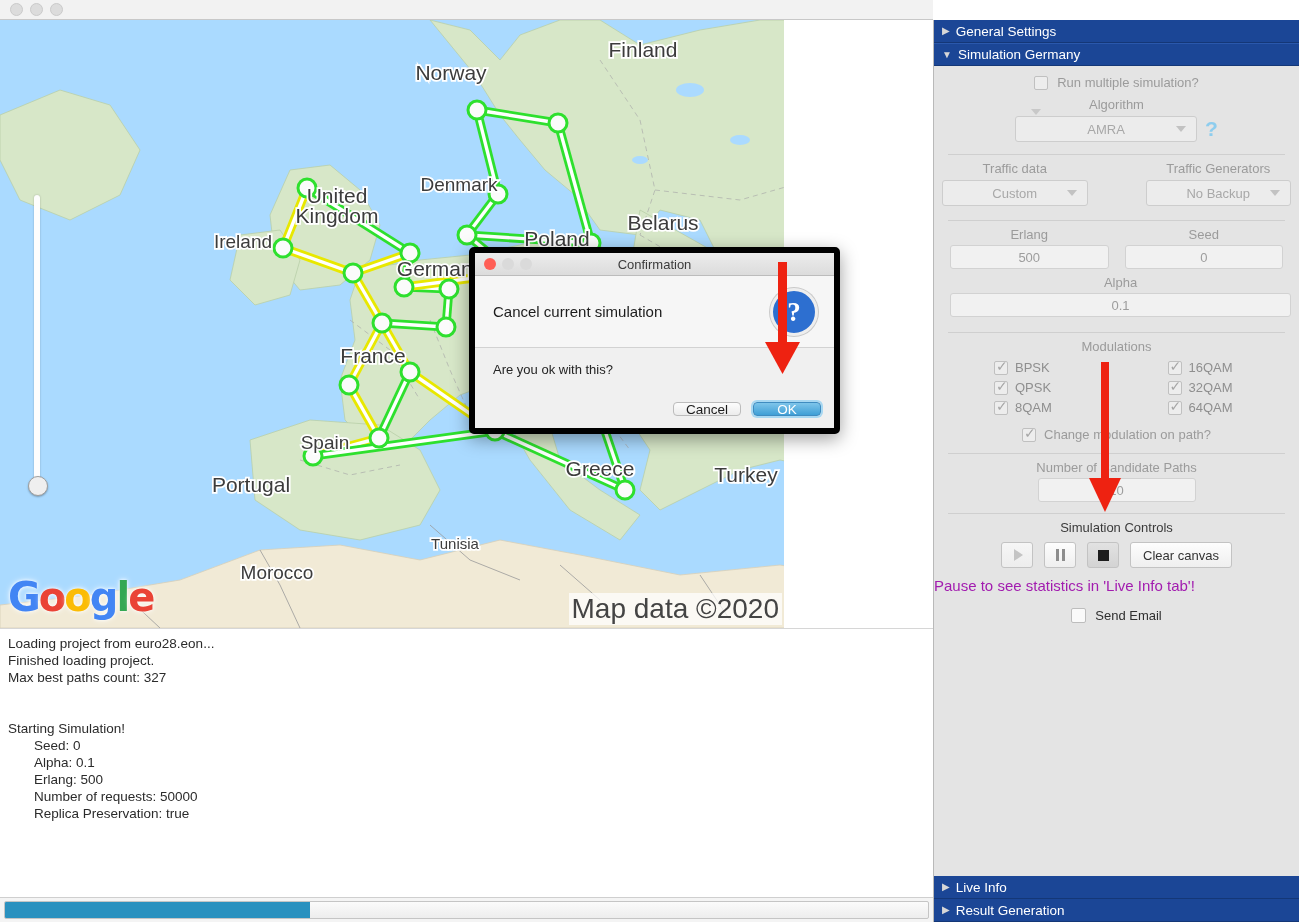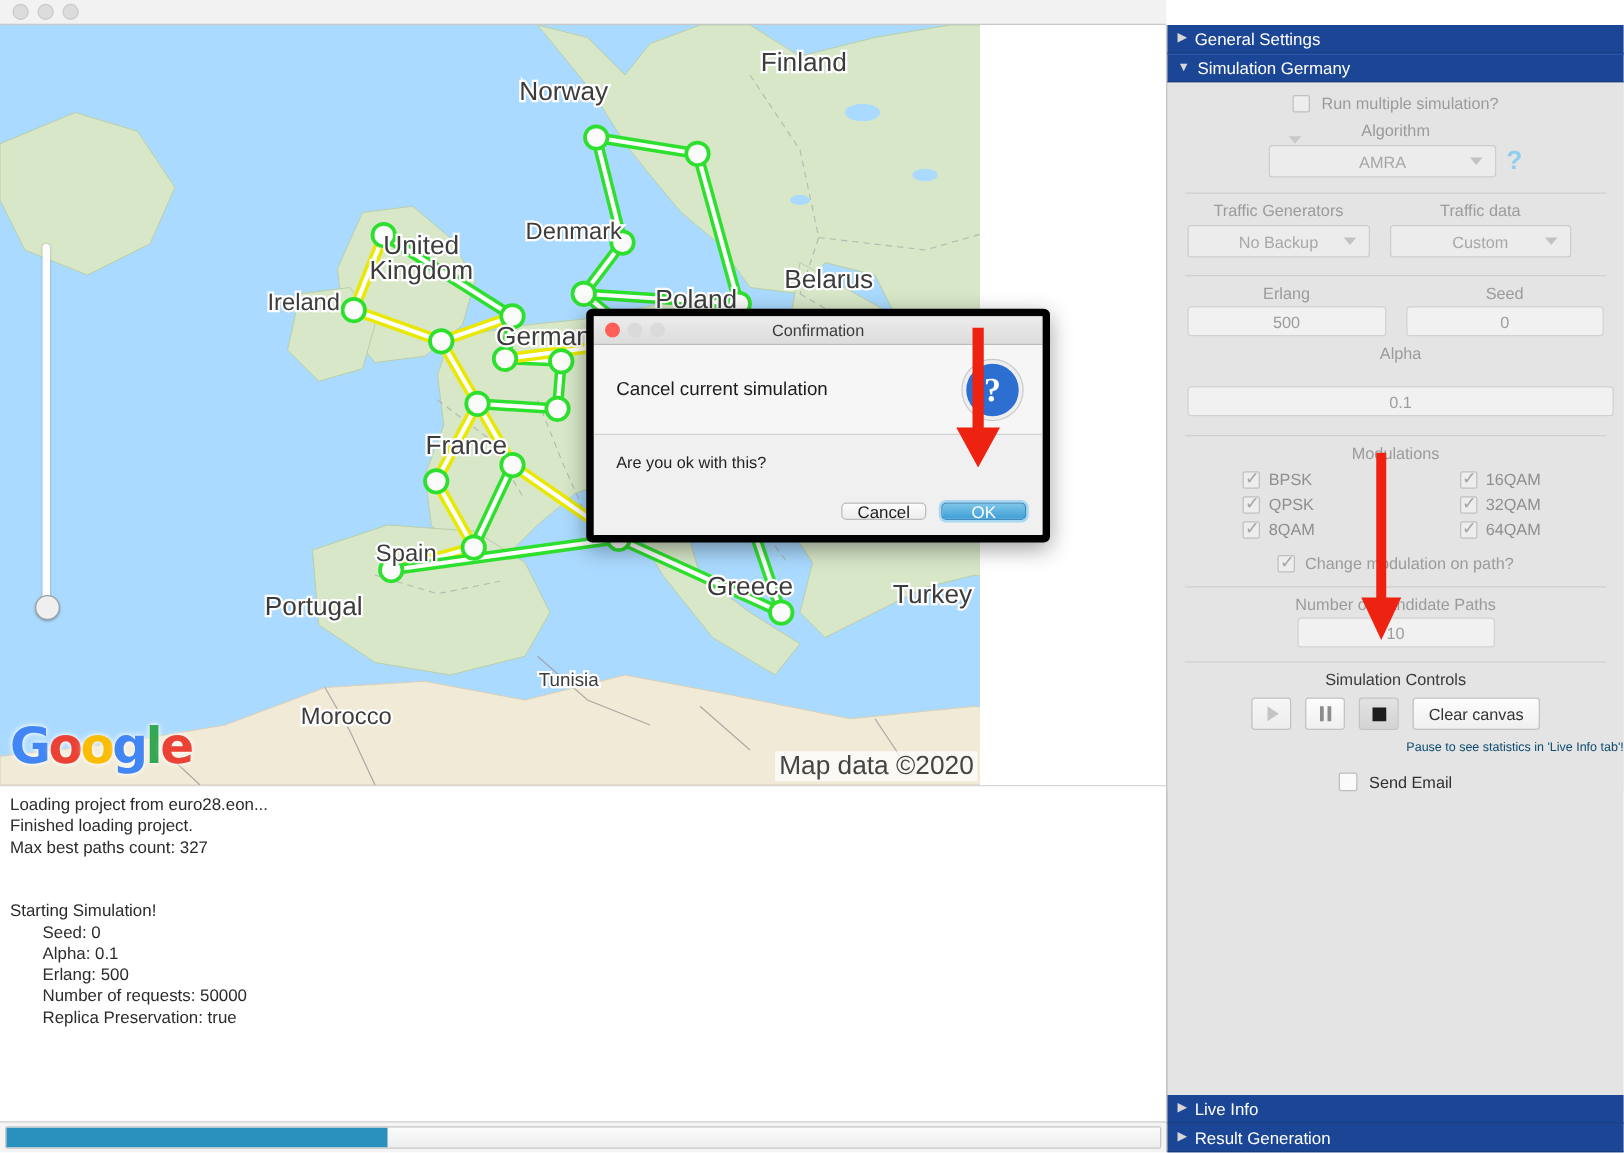--- a/index.html
+++ b/index.html
@@ -34,21 +34,21 @@
     text-shadow:0 0 3px rgba(255,255,255,.95),0 0 6px rgba(255,255,255,.8);
   }
   .glogo span:nth-child(1){color:#4285F4;}
   .glogo span:nth-child(2){color:#EA4335;}
   .glogo span:nth-child(3){color:#FBBC05;}
   .glogo span:nth-child(4){color:#4285F4;}
   .glogo span:nth-child(5){color:#34A853;}
   .glogo span:nth-child(6){color:#EA4335;}
   .attrib{
     position:absolute;right:2px;bottom:3px;
-    font-size:21px;color:#444;
+    font-size:28px;color:#444;
     font-family:"Liberation Sans", sans-serif;
     background:rgba(255,255,255,.72);padding:0 3px;
   }
   
   .zslider{position:absolute;left:30px;top:175px;width:14px;height:300px;}
   .ztrack{position:absolute;left:4px;top:0;width:6px;height:295px;background:#fdfdfd;border-radius:3px;
           box-shadow:0 0 2px rgba(0,0,0,.25);}
   .zhandle{position:absolute;left:-2px;top:281px;width:18px;height:18px;border-radius:50%;
            background:#efefef;border:1px solid #9e9e9e;box-shadow:0 1px 2px rgba(0,0,0,.3);}
 
@@ -135,21 +135,21 @@
     height:26px;padding:0 12px;border:1px solid #c3c3c3;border-radius:3px;
     background:linear-gradient(#fdfdfd,#efefef);
     display:flex;align-items:center;justify-content:center;
     font-size:13px;color:#333;box-sizing:border-box;
   }
   .ptri{width:0;height:0;border-left:9px solid #c4c4c4;border-top:6px solid transparent;border-bottom:6px solid transparent;margin-left:2px;}
   .pbar{display:flex;gap:3px;}
   .pbar i{display:block;width:3px;height:12px;background:#8d8d8d;}
   .stopsq{width:11px;height:11px;background:#1d1d1d;}
 
-  .hintline{font-size:10px;color:#0c4a6e;text-align:right;margin-top:9px;}
+  .hintline{font-size:15px;color:#a21caf;text-align:left;margin-top:9px;}
   .emailrow{display:flex;align-items:center;justify-content:center;gap:9px;margin-top:14px;font-size:13px;color:#2f2f2f;}
   .chk.plain{background:#fafafa;border:1px solid #bdbdbd;width:15px;height:15px;}
   .bottomheads{position:absolute;left:0;bottom:0;width:100%;}
 
   
   .dialog{
     position:absolute;left:469px;top:247px;width:359px;height:175px;
     background:#f0f0f0;border:6px solid #000000;border-radius:5px;
     box-shadow:0 5px 18px rgba(0,0,0,.38);overflow:hidden;
   }
@@ -408,34 +408,34 @@
             <span>AMRA</span>
             <span class="caret"></span>
           </div>
         </div>
         <div class="helpq">?</div>
       </div>
 
       <div class="sep" style="margin-top:12px;"></div>
 
       <div class="row" style="margin-top:2px;">
+        <div class="col" style="padding-right:42px;">
+          <div class="lbl">Traffic data</div>
+          <div class="select" style="margin-top:4px;">
+            <span>Custom</span>
+            <span class="caret"></span>
+          </div>
+        </div>
         <div class="col" style="padding-left:16px;">
           <div class="lbl">Traffic Generators</div>
           <div class="select" style="margin-top:4px;">
             <span>No Backup</span>
             <span class="caret"></span>
           </div>
         </div>
-        <div class="col" style="padding-right:42px;">
-          <div class="lbl">Traffic data</div>
-          <div class="select" style="margin-top:4px;">
-            <span>Custom</span>
-            <span class="caret"></span>
-          </div>
-        </div>
       </div>
 
       <div class="sep" style="margin-top:14px;"></div>
 
       <div class="row" style="margin-top:3px;">
         <div class="col" style="padding-left:16px;">
           <div class="lbl">Erlang</div>
           <div class="field" style="margin-top:3px;">
             <span>500</span>
           </div>
@@ -444,21 +444,21 @@
           <div class="lbl">Seed</div>
           <div class="field" style="margin-top:3px;">
             <span>0</span>
           </div>
         </div>
       </div>
 
       <div class="row" style="margin-top:6px;">
         <div class="col" style="padding-left:16px;">
           <div class="lbl">Alpha</div>
-          <div class="field" style="margin-top:19px;">
+          <div class="field" style="margin-top:3px;">
             <span>0.1</span>
           </div>
         </div>
       </div>
 
       <div class="sep" style="margin-top:15px;"></div>
 
       <div class="lbl" style="margin-top:2px;">Modulations</div>
       <div class="row" style="margin-top:6px;">
         <div class="col" style="padding-left:60px;" id="mod-left">

